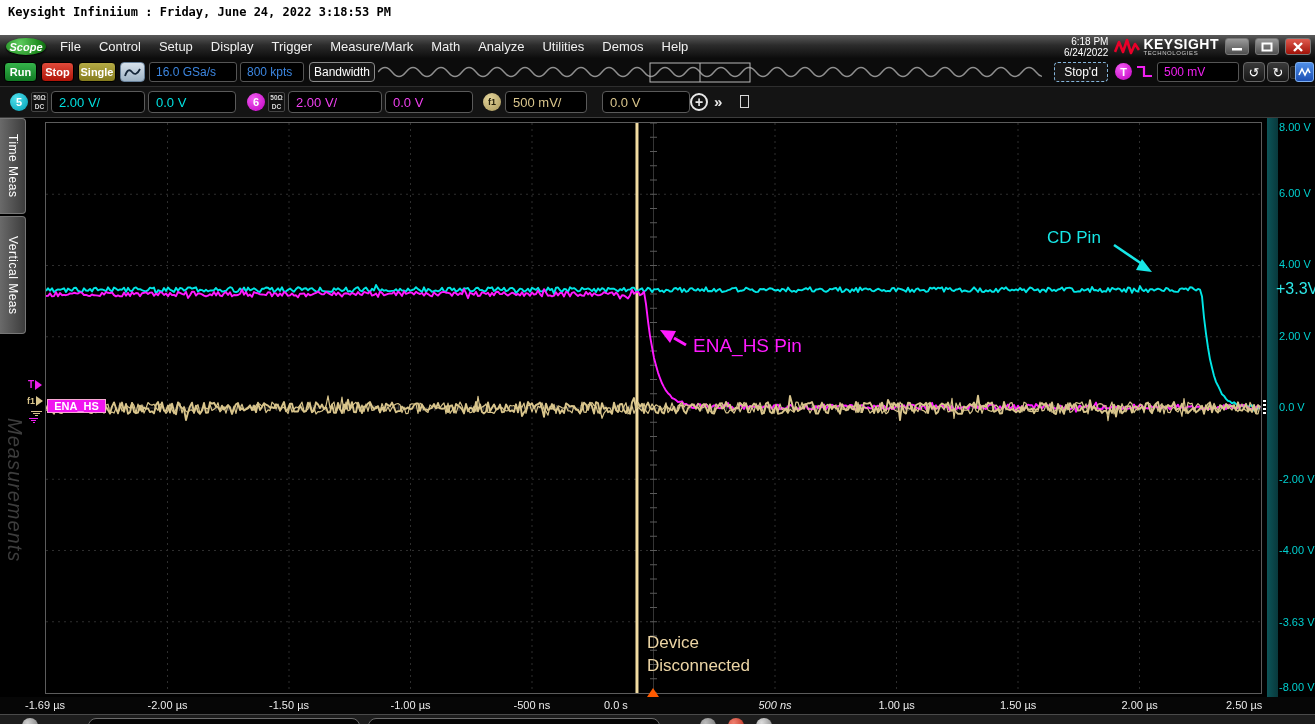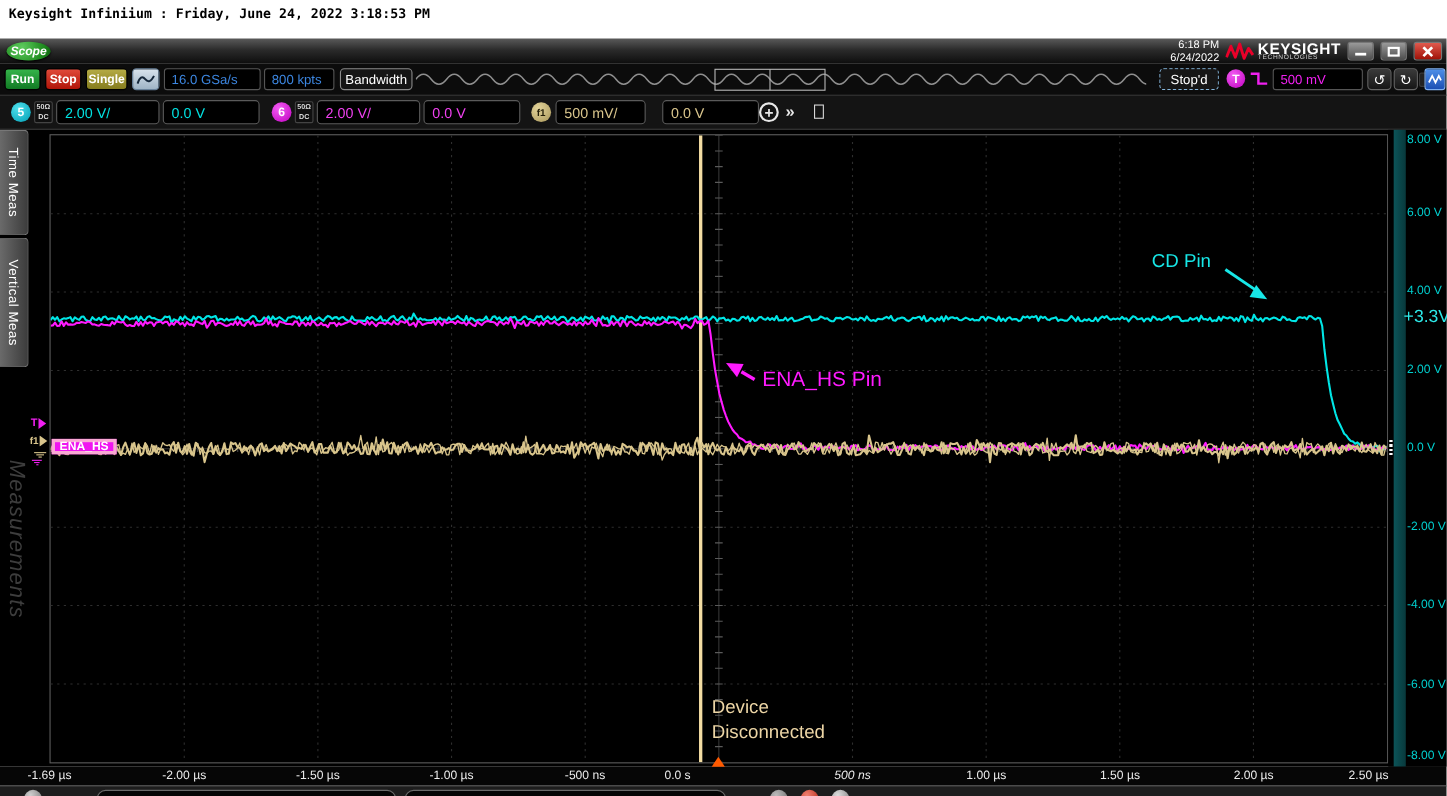--- a/index.html
+++ b/index.html
@@ -73,21 +73,21 @@
   #watermark{position:absolute;left:3px;top:300px;color:#3d3d3d;font:italic 20px "Liberation Sans",sans-serif;
     writing-mode:vertical-rl;letter-spacing:1px}
   .gutter-marker{position:absolute;display:flex;align-items:center;font-weight:bold}
   .gnd{position:absolute;width:11px}
   .gnd div{margin:1px auto 0;height:1px}
   
   #plot{left:45px;top:122px;width:1217px;height:572px;border:1px solid #5c5c5c;background:#000}
   #plot svg{display:block}
   .annot{position:absolute;white-space:pre;font-weight:normal}
   #ena-box{position:absolute;background:#f014f0;color:#fff;font:bold 11px "Liberation Sans",sans-serif;
-    display:flex;align-items:center;justify-content:center;border:3px solid #f9a8d4}
+    display:flex;align-items:center;justify-content:center;border:1px solid #f9a8d4}
   
   #vaxis{left:1262px;top:118px;width:53px;height:579px;background:#000}
   #vaxis-strip{position:absolute;left:5px;top:0;width:11px;height:579px;
     background:linear-gradient(to right,#0c5458,#08393c)}
   .vlab{position:absolute;left:17px;color:#00cfcf;font-size:11px;white-space:nowrap}
   #v33{position:absolute;left:14px;color:#2de8e8;font-size:16px;white-space:nowrap}
   #gnd-dots{position:absolute;left:1px;width:3px;height:16px;
     background:repeating-linear-gradient(#fff 0 2px,transparent 2px 4px)}
   
   #haxis{left:0;top:697px;width:1315px;height:17px;background:#060606}
@@ -101,20 +101,33 @@
 </style>
 </head>
 <body>
 
 <div class="abs" id="titlebar">
   <div class="t">Keysight Infiniium : Friday, June 24, 2022 3:18:53 PM</div>
 </div>
 
 <div class="abs" id="menubar">
   <div id="scope-logo">Scope</div>
+  <nav id="menu-items">
+      <span>File</span>
+      <span>Control</span>
+      <span>Setup</span>
+      <span>Display</span>
+      <span>Trigger</span>
+      <span>Measure/Mark</span>
+      <span>Math</span>
+      <span>Analyze</span>
+      <span>Utilities</span>
+      <span>Demos</span>
+      <span>Help</span>
+    </nav>
   <div id="menu-right">
     <div id="clock">
       <div>6:18 PM</div>
       <div>6/24/2022</div>
     </div>
     <div id="brand">
       <svg width="26" height="18" viewBox="0 0 26 18">
         <polyline points="1,14 5,4 9,14 13,2 17,15 21,6 25,12" fill="none" stroke="#e90029" stroke-width="2.6" stroke-linejoin="round"></polyline>
       </svg>
       <div>
@@ -421,21 +434,21 @@
   <div id="vaxis-strip"></div>
   <div id="gnd-dots" style="top:282px"></div>
   <div id="v33" style="top: 162.025px;">+3.3V</div>
 <div class="vlab" style="top: 3px;">8.00 V</div>
     <div class="vlab" style="top: 68.5px;">6.00 V</div>
     <div class="vlab" style="top: 140px;">4.00 V</div>
     <div class="vlab" style="top: 211.5px;">2.00 V</div>
     <div class="vlab" style="top: 283px;">0.0 V</div>
     <div class="vlab" style="top: 354.5px;">-2.00 V</div>
     <div class="vlab" style="top: 426px;">-4.00 V</div>
-    <div class="vlab" style="top: 497.5px;">-6.00 V</div>
+    <div class="vlab" style="top: 497.5px;">-3.63 V</div>
     <div class="vlab" style="top: 563px;">-8.00 V</div>
   </div>
 
 <div class="abs" id="haxis">
     <div class="hlab" style="left: 25px;">-1.69 µs</div>
     <div class="hlab" style="left: 147.5px;">-2.00 µs</div>
     <div class="hlab" style="left: 269px;">-1.50 µs</div>
     <div class="hlab" style="left: 390.5px;">-1.00 µs</div>
     <div class="hlab" style="left: 513.5px;">-500 ns</div>
     <div class="hlab" style="left: 604px;">0.0 s</div>

